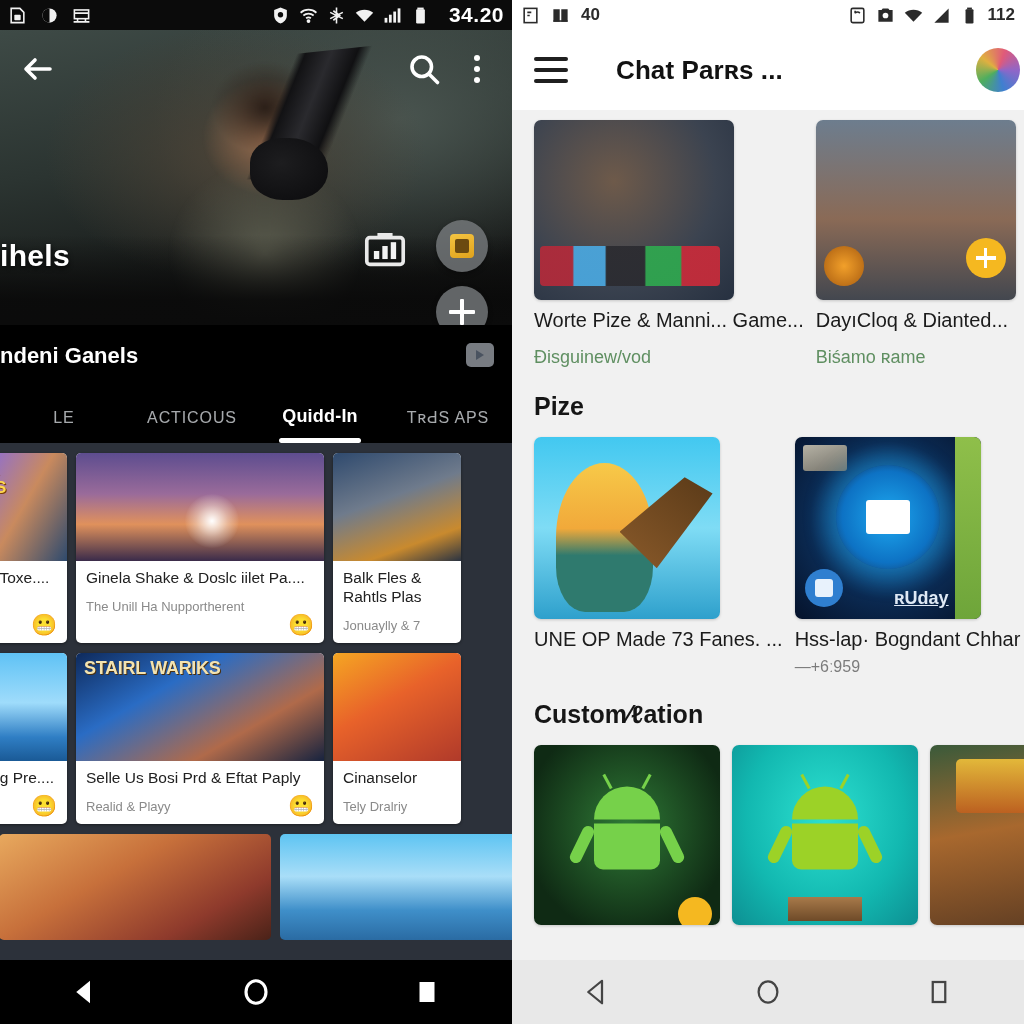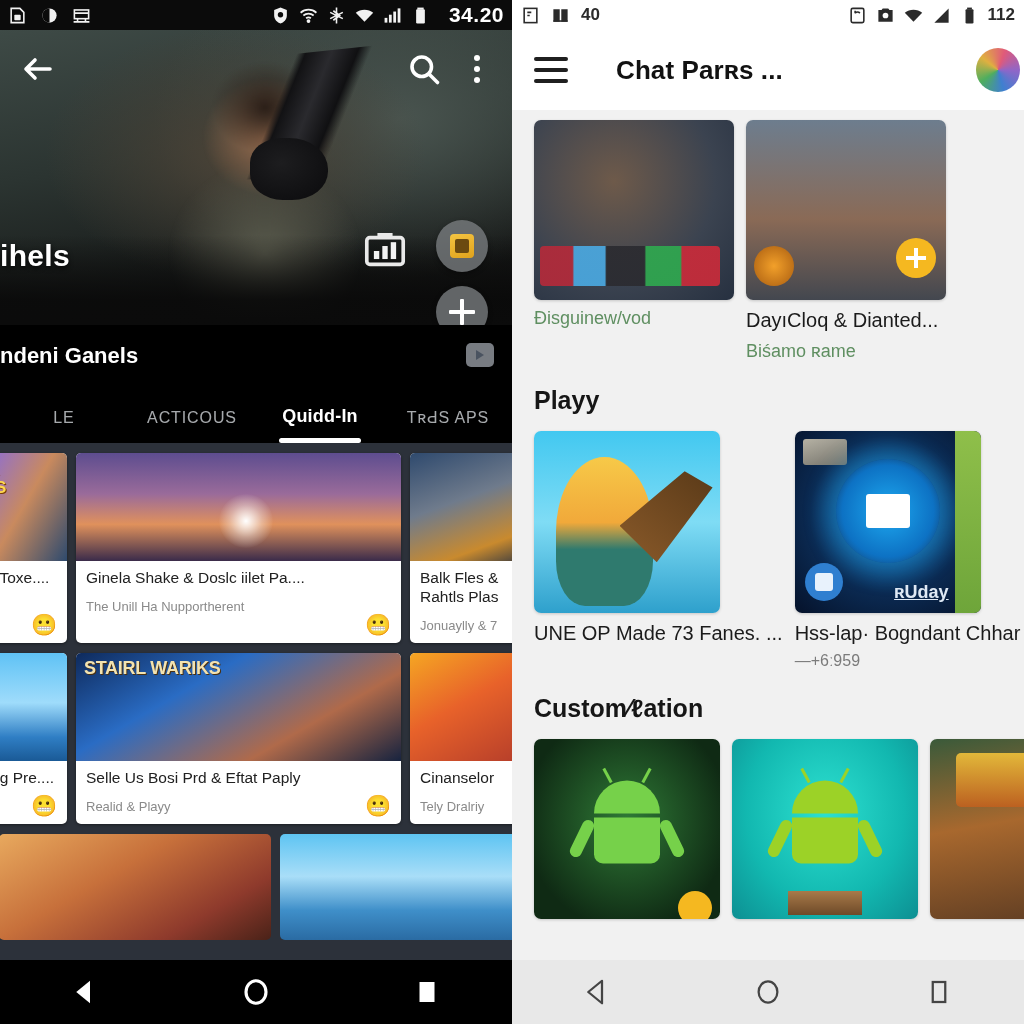--- a/index.html
+++ b/index.html
@@ -119,21 +119,21 @@
   
   .l-body { flex: 1 1 auto; background: #2c313a; overflow: hidden; position: relative;}
   .l-row { display: flex; gap: 9px; padding: 0 0 10px 0; }
   .l-row:first-child { padding-top: 10px; }
   .gcard {
     background: #fff; border-radius: 5px; overflow: hidden; flex: 0 0 auto;
     box-shadow: 0 1px 3px rgba(0,0,0,.4);
     display: flex; flex-direction: column;
   }
   .gcard.w1 { width: 135px; margin-left: -68px;}
-  .gcard.w2 { width: 325px; }
+  .gcard.w2 { width: 248px; }
   .gcard.w3 { width: 128px; }
   .gthumb { height: 108px; width: 100%; position: relative; }
   .gcard.w2 .gthumb { height: 108px; }
   .gmeta { padding: 8px 10px 10px 10px; flex: 1 1 auto; position: relative;}
   .gtitle { font-size: 15.5px; color: #212121; line-height: 1.22; font-weight: 400;}
   .gsub { font-size: 13px; color: #8a8a8a; margin-top: 11px; }
   .gemoji { position: absolute; right: 9px; bottom: 8px; font-size: 21px; line-height: 1;}
 
   .th-a { background:
       linear-gradient(120deg,#6a4fbf 0%,#8f6fd0 30%,#c98a5e 62%,#2e4a6e 100%); }
@@ -189,21 +189,21 @@
   }
   .r-body { flex: 1 1 auto; overflow:hidden; background:#f1f1f1; }
 
   .r-row { display:flex; gap: 12px; padding: 10px 0 0 22px; }
   .acard { flex: 0 0 auto; }
   .acard .img {
     border-radius: 7px; position: relative; overflow: hidden;
     box-shadow: 0 1px 3px rgba(0,0,0,.18);
   }
   .acard .nm { font-size: 20px; color:#1b1b1b; line-height: 1.18; margin-top: 9px; }
-  .acard .dv { font-size: 18px; color:#5f8f61; line-height: 1.2; margin-top: 8px;}
+  .acard .dv { font-size: 18px; color:#5f8f61; line-height: 1.2; margin-top: 14px;}
   .acard .pr { font-size: 16px; color:#7b7b7b; margin-top: 6px;}
 
   .r1 .img { width: 200px; height: 180px; }
   .chip {
     position:absolute; border-radius:50%; display:flex;align-items:center;justify-content:center;
   }
   .chip-plus { right: 10px; bottom: 22px; width: 40px; height:40px; background:#f5b820;}
   .chip-plus:before, .chip-plus:after { content:""; position:absolute; background:#fff; }
   .chip-plus:before { width: 20px; height: 3.5px; }
   .chip-plus:after { height: 20px; width: 3.5px; }
@@ -537,34 +537,35 @@
       <div class="r-avatar"></div>
     </div>
 
     <div class="r-body">
 
       <div class="r-row r1">
         <div class="acard">
           <div class="img im-g1">
             <div class="ico-sm" style="left:6px;bottom:14px;width:180px;height:40px;background:linear-gradient(90deg,#b32a3a 0%,#b32a3a 18%,#4aa8e0 19%,#4aa8e0 36%,#2b2b30 37%,#2b2b30 58%,#2fa84f 59%,#2fa84f 78%,#c92b3a 79%,#c92b3a 100%);opacity:.92;border-radius:4px;"></div>
           </div>
+          <div class="nm">Worte Pize &amp; Manni... Game...</div>
           <div class="dv">Ɖisguinew/vod</div>
         </div>
         <div class="acard">
           <div class="img im-g2">
             <div class="ico-sm" style="left:8px;bottom:14px;width:40px;height:40px;border-radius:50%;background:radial-gradient(circle,#f2a02a,#a85c10);"></div>
             <div class="chip chip-plus"></div>
           </div>
           <div class="nm">DayıCloq &amp; Dianted...</div>
           <div class="dv">Biśamo ʀame</div>
         </div>
 
       </div>
 
-      <div class="sect-h">Playy</div>
+      <div class="sect-h">Pize</div>
 
       <div class="r-row r2">
         <div class="acard">
           <div class="img im-a1">
             <div style="position:absolute;left:12%;top:14%;width:52%;height:82%;border-radius:50% 50% 30% 30%;background:linear-gradient(180deg,#f7c948 0%,#f1a93a 44%,#2f7a6e 62%,#2f7a6e 100%);"></div>
             <div style="position:absolute;right:4%;top:22%;width:50%;height:50%;background:linear-gradient(40deg,#8a5a2a,#5a3a18);clip-path:polygon(0 60%,70% 0,100% 18%,40% 100%);"></div>
           </div>
           <div class="nm">UNE OP Made 73 Fanes. ...</div>
           <div class="dv"></div>
         </div>

